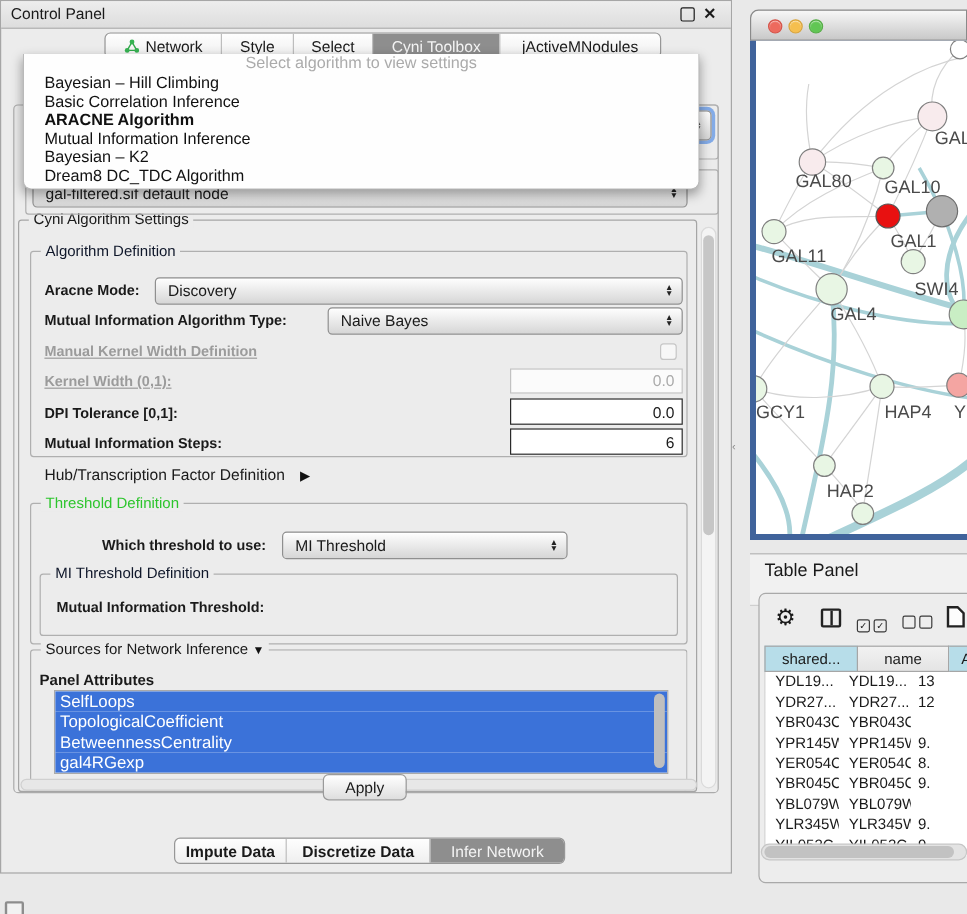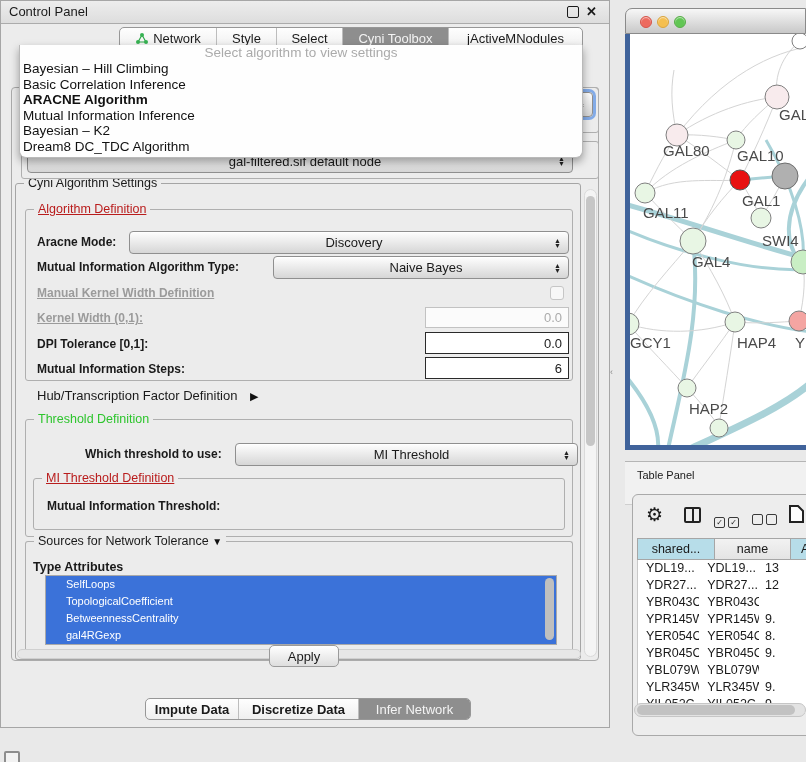--- a/index.html
+++ b/index.html
@@ -15,55 +15,55 @@
   .closeicon{left:585px;top:0;font-size:13px;font-weight:bold;line-height:22px;}
   .seg{display:flex;height:22px;border:1px solid #979797;border-radius:5px;overflow:hidden;
        background:linear-gradient(#FEFEFE,#EFEFEF);font-size:13px;box-sizing:border-box;}
   .seg>div{display:flex;align-items:center;justify-content:center;border-left:1px solid #BDBDBD;box-sizing:border-box;}
   .seg>div:first-child{border-left:none;}
   .seg .sel{background:#8E8E8E;color:#F4F4F4;}
   .botseg{font-weight:bold;}
   .frame{border:1px solid #ABABAB;border-radius:4px;box-sizing:border-box;}
   .group{border:1px solid #AFAFAF;border-radius:3px;box-sizing:border-box;}
   .gtitle{position:absolute;top:-8px;left:8px;background:#ECECEC;padding:0 4px;font-size:12.5px;white-space:nowrap;}
-  .blue{color:#b91c1c;text-decoration:underline;} .green{color:#2DC52D;}
+  .blue{color:#0f172a;} .green{color:#2DC52D;}
   .lbl{font-size:12px;font-weight:bold;white-space:nowrap;}
   .dis{color:#9B9B9B;text-decoration:underline;}
   .combo{border:1px solid #8F8F8F;border-radius:4px;background:linear-gradient(#FEFEFE,#D6D6D6);
          font-size:13px;display:flex;align-items:center;padding-left:10px;box-sizing:border-box;
-         box-shadow:inset 0 1px 0 #FFF;justify-content:center;}
+         box-shadow:inset 0 1px 0 #FFF;}
   .spin{position:absolute;right:7px;top:50%;transform:translateY(-50%);display:flex;flex-direction:column;
         font-size:7px;line-height:5px;color:#222;}
   .inp{border:1px solid #2A2A2A;background:#FFF;font-size:13px;display:flex;align-items:center;
        justify-content:flex-end;padding-right:6px;box-sizing:border-box;}
   .inpdis{border:1px solid #C2C2C2;background:#FBFBFB;color:#ABABAB;}
   .overlay{left:18px;top:54px;width:562px;background:#FEFEFE;border:1px solid #B9B9B9;border-top:none;
            border-radius:0 0 7px 7px;box-shadow:0 4px 9px rgba(0,0,0,0.35);z-index:60;padding-bottom:3px;}
   .prompt{text-align:center;color:#ABABAB;font-size:13.5px;height:16px;line-height:16px;}
-  .algitem{font-size:13.5px;height:15.5px;line-height:15.5px;padding-left:3px;color:#111;white-space:nowrap;}
+  .algitem{font-size:13.5px;height:15.5px;line-height:15.5px;padding-left:17px;color:#111;white-space:nowrap;}
   .algsel{font-weight:bold;}
   .listbox{background:#FFF;border:1px solid #A9A9A9;box-sizing:border-box;overflow:hidden;}
-  .listitem{height:17px;line-height:17px;font-size:11px;padding-left:20px;background:#3B72D9;color:#FFF;white-space:nowrap;}
+  .listitem{height:17px;line-height:17px;font-size:14px;padding-left:4px;background:#3B72D9;color:#FFF;white-space:nowrap;}
   .btn{border:1px solid #9A9A9A;border-radius:5px;background:linear-gradient(#FFFFFF,#DEDEDE);
        font-size:13px;display:flex;align-items:center;justify-content:center;box-sizing:border-box;}
   .vtrack{background:#F4F4F4;border:1px solid #DADADA;border-radius:7px;box-sizing:border-box;}
   .vthumb{background:#C6C6C6;border-radius:5px;}
   .htrack{background:#E7E7E7;border:1px solid #D0D0D0;border-radius:5px;box-sizing:border-box;}
   .chk{border:1px solid #C6C6C6;border-radius:3px;background:#F7F7F7;box-sizing:border-box;}
   .tri{display:inline-block;font-size:11px;color:#111;}
   
   .nettitle{left:625px;top:8px;width:181px;height:26px;background:linear-gradient(#F7F7F7,#C8C8C8);
             border:1px solid #8A8A8A;border-radius:7px 0 0 0;box-sizing:border-box;}
   .light{width:12px;height:12px;border-radius:50%;box-shadow:inset 0 1px 1px rgba(255,255,255,0.65);box-sizing:border-box;}
   .blueframe{left:625px;top:34px;width:181px;height:416px;background:#40639B;}
   .netcanvas{left:630px;top:34px;width:176px;height:411px;background:#FFF;overflow:hidden;}
   svg text{font-family:"Liberation Sans",sans-serif;font-size:15px;fill:#4A4A4A;}
   
   .tpbar{left:625px;top:461px;width:181px;height:44px;background:#F1F1F1;border-top:1px solid #B5B5B5;
-         border-bottom:1px solid #CFCFCF;font-size:11px;line-height:27px;box-sizing:border-box;}
+         border-bottom:1px solid #CFCFCF;font-size:15px;line-height:27px;box-sizing:border-box;}
   .subwin{left:632px;top:494px;width:190px;height:242px;background:#EDEDED;border:1px solid #A9A9A9;
           border-radius:6px;box-sizing:border-box;}
   .hcell{height:22px;font-size:12.5px;display:flex;align-items:center;border:1px solid #A6A6A6;
          border-left:none;box-sizing:border-box;}
   .hblue{background:#B7DDE9;} .hgray{background:linear-gradient(#F2F2F2,#E4E4E4);}
   .trow{display:flex;height:17px;line-height:17px;font-size:12.5px;background:#FFF;white-space:nowrap;}
   .trow>div{overflow:hidden;box-sizing:border-box;}
   .c1{width:78px;padding-left:8px;} .c2{width:76px;padding-left:8px;} .c3{width:60px;padding-left:6px;}
   .minibox{display:inline-block;width:9px;height:9px;border:1.5px solid #3A3A3A;border-radius:2px;
            font-size:8px;line-height:9px;text-align:center;box-sizing:content-box;color:#222;}
@@ -76,21 +76,21 @@
   <div class="abs" style="left:6px;top:0;width:1px;height:7px;background:#9A9A9A;"></div>
 
   <div class="abs cpanel">
 
     <div class="abs titlebar">
       <span class="abs tbtitle">Control Panel</span>
       <span class="abs floaticon"></span>
       <span class="abs closeicon">✕</span>
     </div>
 
-    <div class="abs seg" style="left:86px;top:26px;margin-left:32px;">
+    <div class="abs seg" style="left:86px;top:26px;">
       <div style="width:96px;">
         <span style="margin-right:5px;display:inline-flex;">
           <svg width="13" height="13" viewBox="0 0 13 13">
             <line x1="3" y1="10" x2="7" y2="3" stroke="#2FA849" stroke-width="1.2"></line>
             <line x1="7" y1="3" x2="11" y2="10" stroke="#2FA849" stroke-width="1.2"></line>
             <line x1="3" y1="10" x2="11" y2="10" stroke="#2FA849" stroke-width="1.2"></line>
             <circle cx="3" cy="10" r="2" fill="#36B252"></circle>
               <circle cx="7" cy="3" r="2" fill="#36B252"></circle>
               <circle cx="11" cy="10" r="2" fill="#36B252"></circle>
           </svg>
@@ -186,40 +186,40 @@
     <div class="abs" style="left:36px;top:386px;height:18px;line-height:18px;font-size:13px;">
       <span>Hub/Transcription Factor Definition</span>
       <span class="tri" style="margin-left:9px;">▶</span>
     </div>
 
     <div class="abs group" style="left:24px;top:418px;width:548px;height:118px;">
       <span class="gtitle green">Threshold Definition</span>
     </div>
 
     <div class="abs lbl" style="left:84px;top:442px;height:23px;line-height:23px;">Which threshold to use:</div>
-    <div class="abs combo" style="left:234px;top:442px;width:343px;height:23px;">
+    <div class="abs combo" style="left:234px;top:442px;width:238px;height:23px;">
       <span>MI Threshold</span>
       <span class="spin">
           <span>▲</span>
           <span>▼</span>
         </span>
     </div>
 
     <div class="abs group" style="left:32px;top:477px;width:532px;height:52px;">
       <span class="gtitle blue">MI Threshold Definition</span>
     </div>
     <div class="abs lbl" style="left:46px;top:494px;height:22px;line-height:22px;">Mutual Information Threshold:</div>
 
     <div class="abs group" style="left:24px;top:540px;width:548px;height:118px;border-bottom:none;">
       <span class="gtitle">
-        <span>Sources for Network Tolerance</span>
+        <span>Sources for Network Inference</span>
         <span class="tri" style="font-size:10px;">▼</span>
       </span>
     </div>
-    <div class="abs lbl" style="left:32px;top:558px;height:16px;line-height:16px;font-size:12.5px;">Type Attributes</div>
+    <div class="abs lbl" style="left:32px;top:558px;height:16px;line-height:16px;font-size:12.5px;">Panel Attributes</div>
 
     <div class="abs listbox" style="left:44px;top:574px;width:512px;height:70px;">
       <div class="listitem">SelfLoops</div>
       <div class="listitem">TopologicalCoefficient</div>
       <div class="listitem">BetweennessCentrality</div>
       <div class="listitem">gal4RGexp</div>
     </div>
     <div class="abs vthumb" style="left:544px;top:577px;width:9px;height:62px;background:#BFBFBF;"></div>
 
     <div class="abs vtrack" style="left:583px;top:188px;width:13px;height:468px;">

